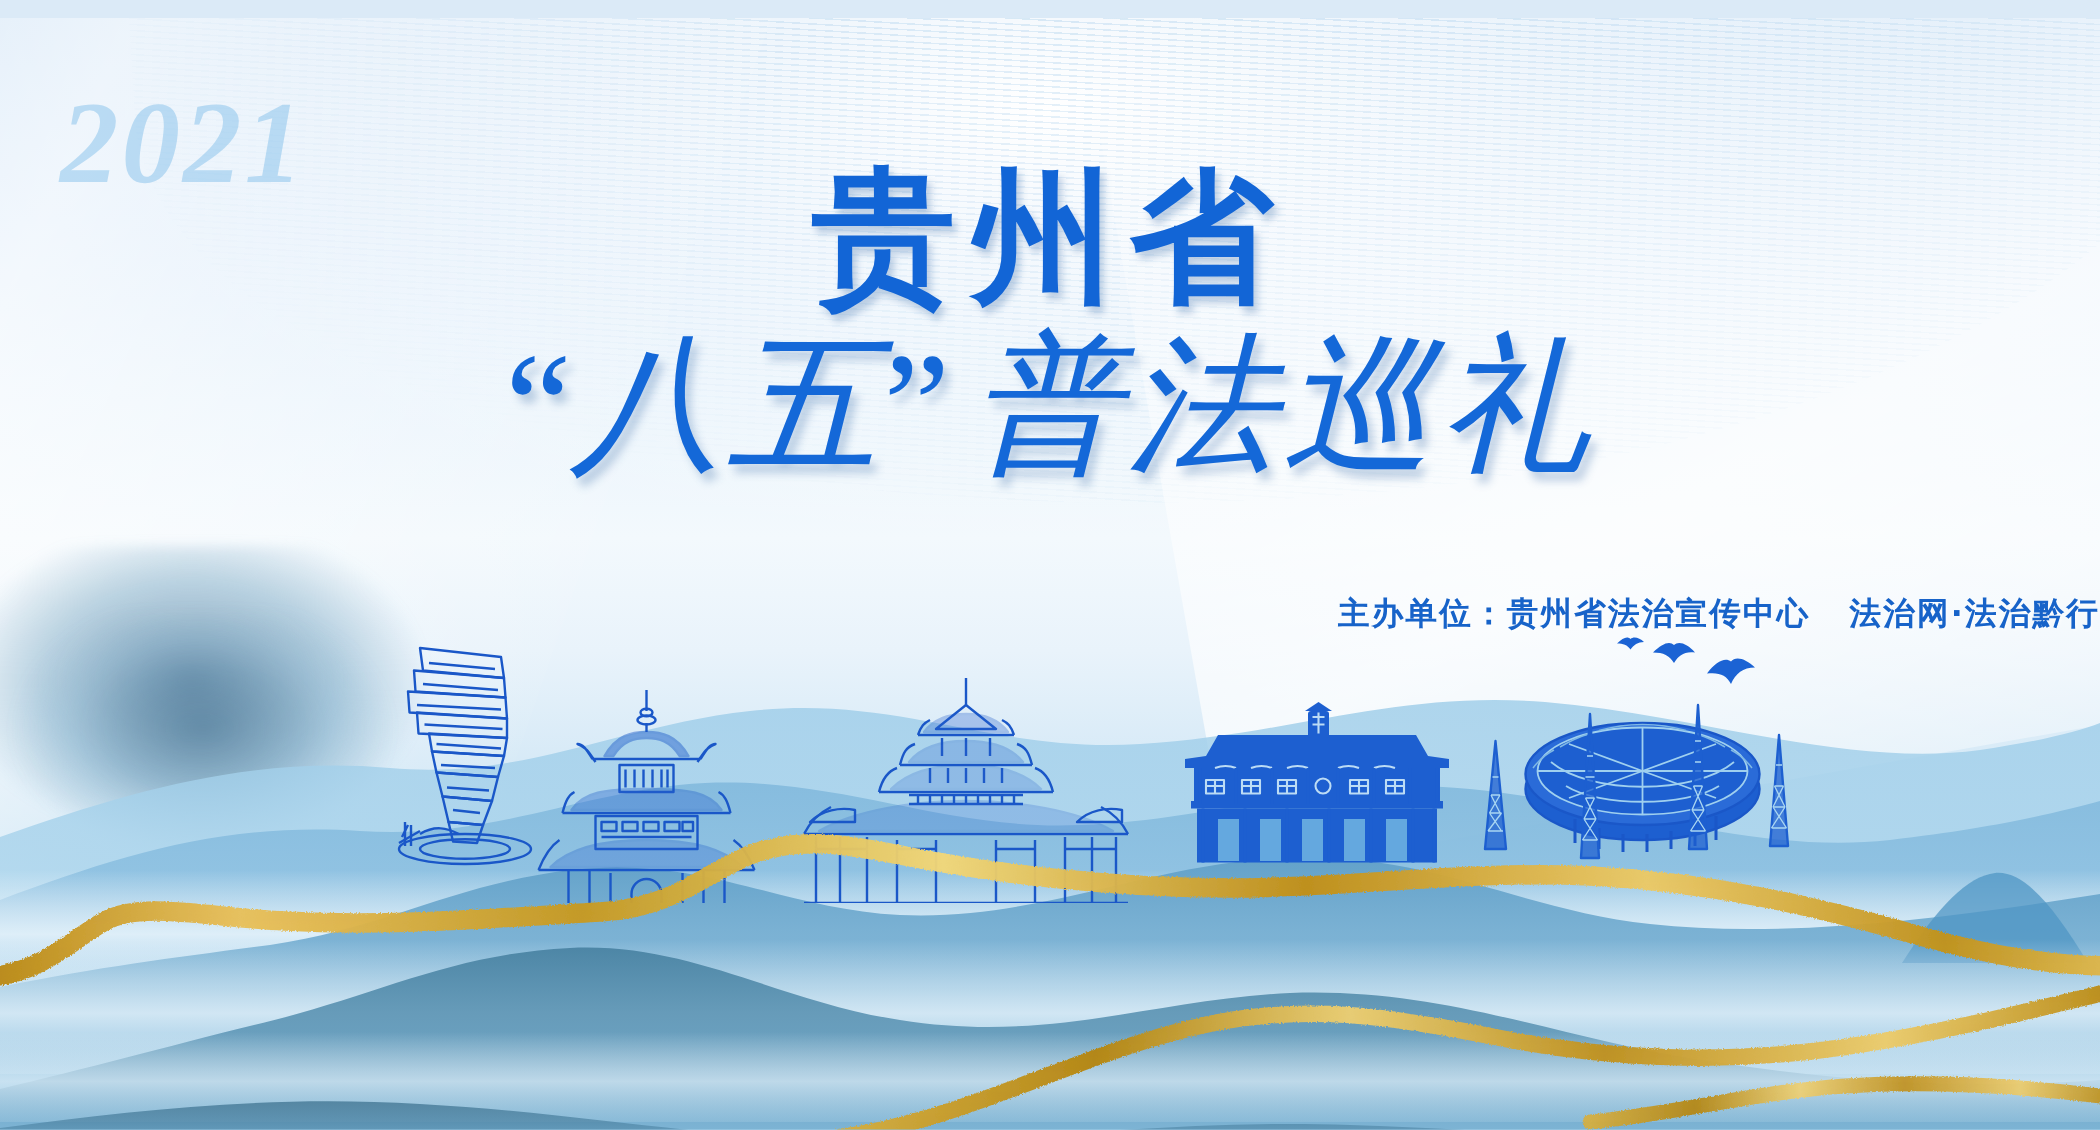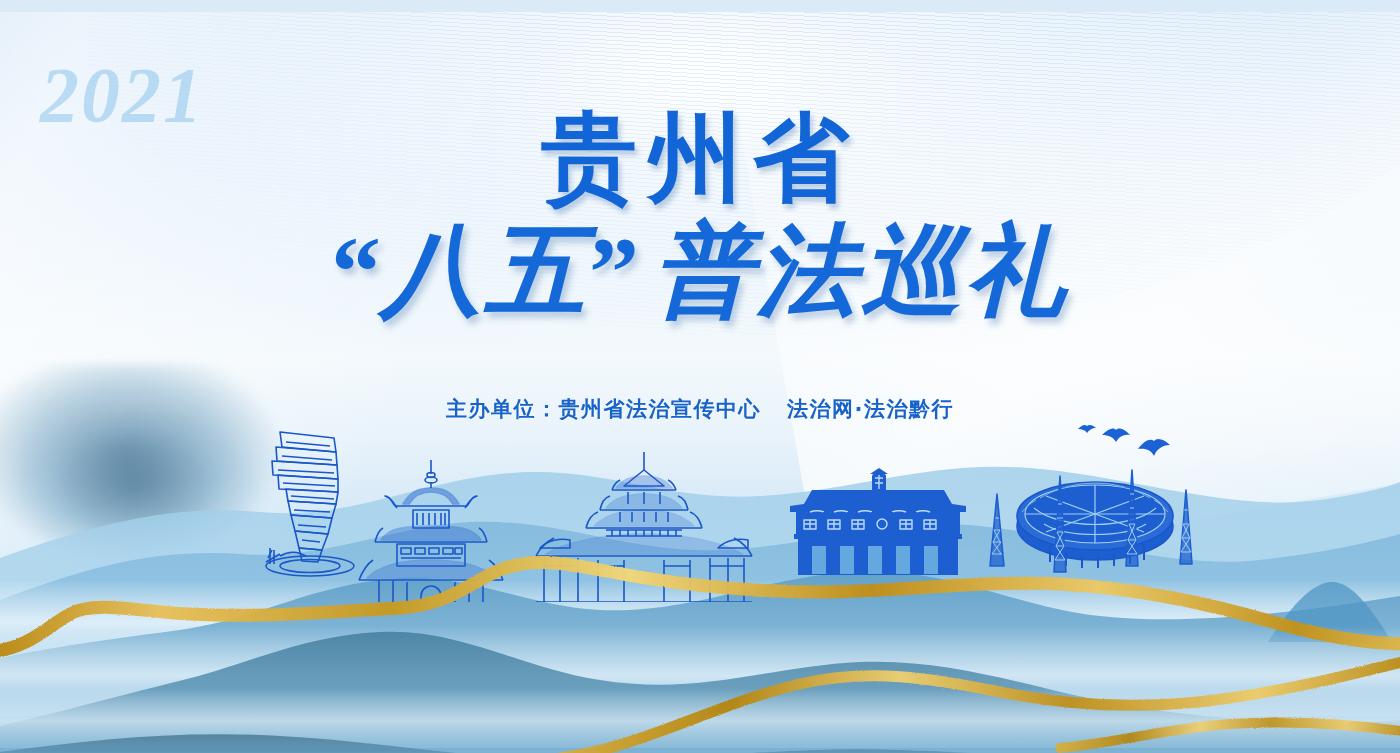--- a/index.html
+++ b/index.html
@@ -87,34 +87,34 @@
     font-size:96px;
     line-height:1.05;
     letter-spacing:10px;
     color:#1265d6;
     text-shadow:3px 5px 5px rgba(60,110,170,.30);
     white-space:nowrap;
   }
   .title-line2 {
     margin-top:6px;
     font-family:"DejaVu Serif", serif;
-    font-weight:bold;
+    font-weight:normal;
     font-style:italic;
     font-size:100px;
     line-height:1.1;
     letter-spacing:4px;
     color:#1468d8;
     text-shadow:4px 6px 6px rgba(60,110,170,.30);
     white-space:nowrap;
   }
   .title-line2 .q { font-family:"Liberation Serif", serif; font-style:normal; letter-spacing:0; }
   .title-line2 .tail { margin-left:14px; }
   .subtitle {
     position:absolute; left:0; top:383px; width:1400px;
-    text-align:center; z-index:20;
+    text-align:right; z-index:20;
     font-family:"DejaVu Sans", sans-serif;
     font-weight:bold;
     font-size:21px;
     letter-spacing:1.5px;
     color:#1763c9;
     text-shadow:1px 1px 2px rgba(255,255,255,.6);
     white-space:nowrap;
   }
   .subtitle .gap { display:inline-block; width:26px; }
 </style>

